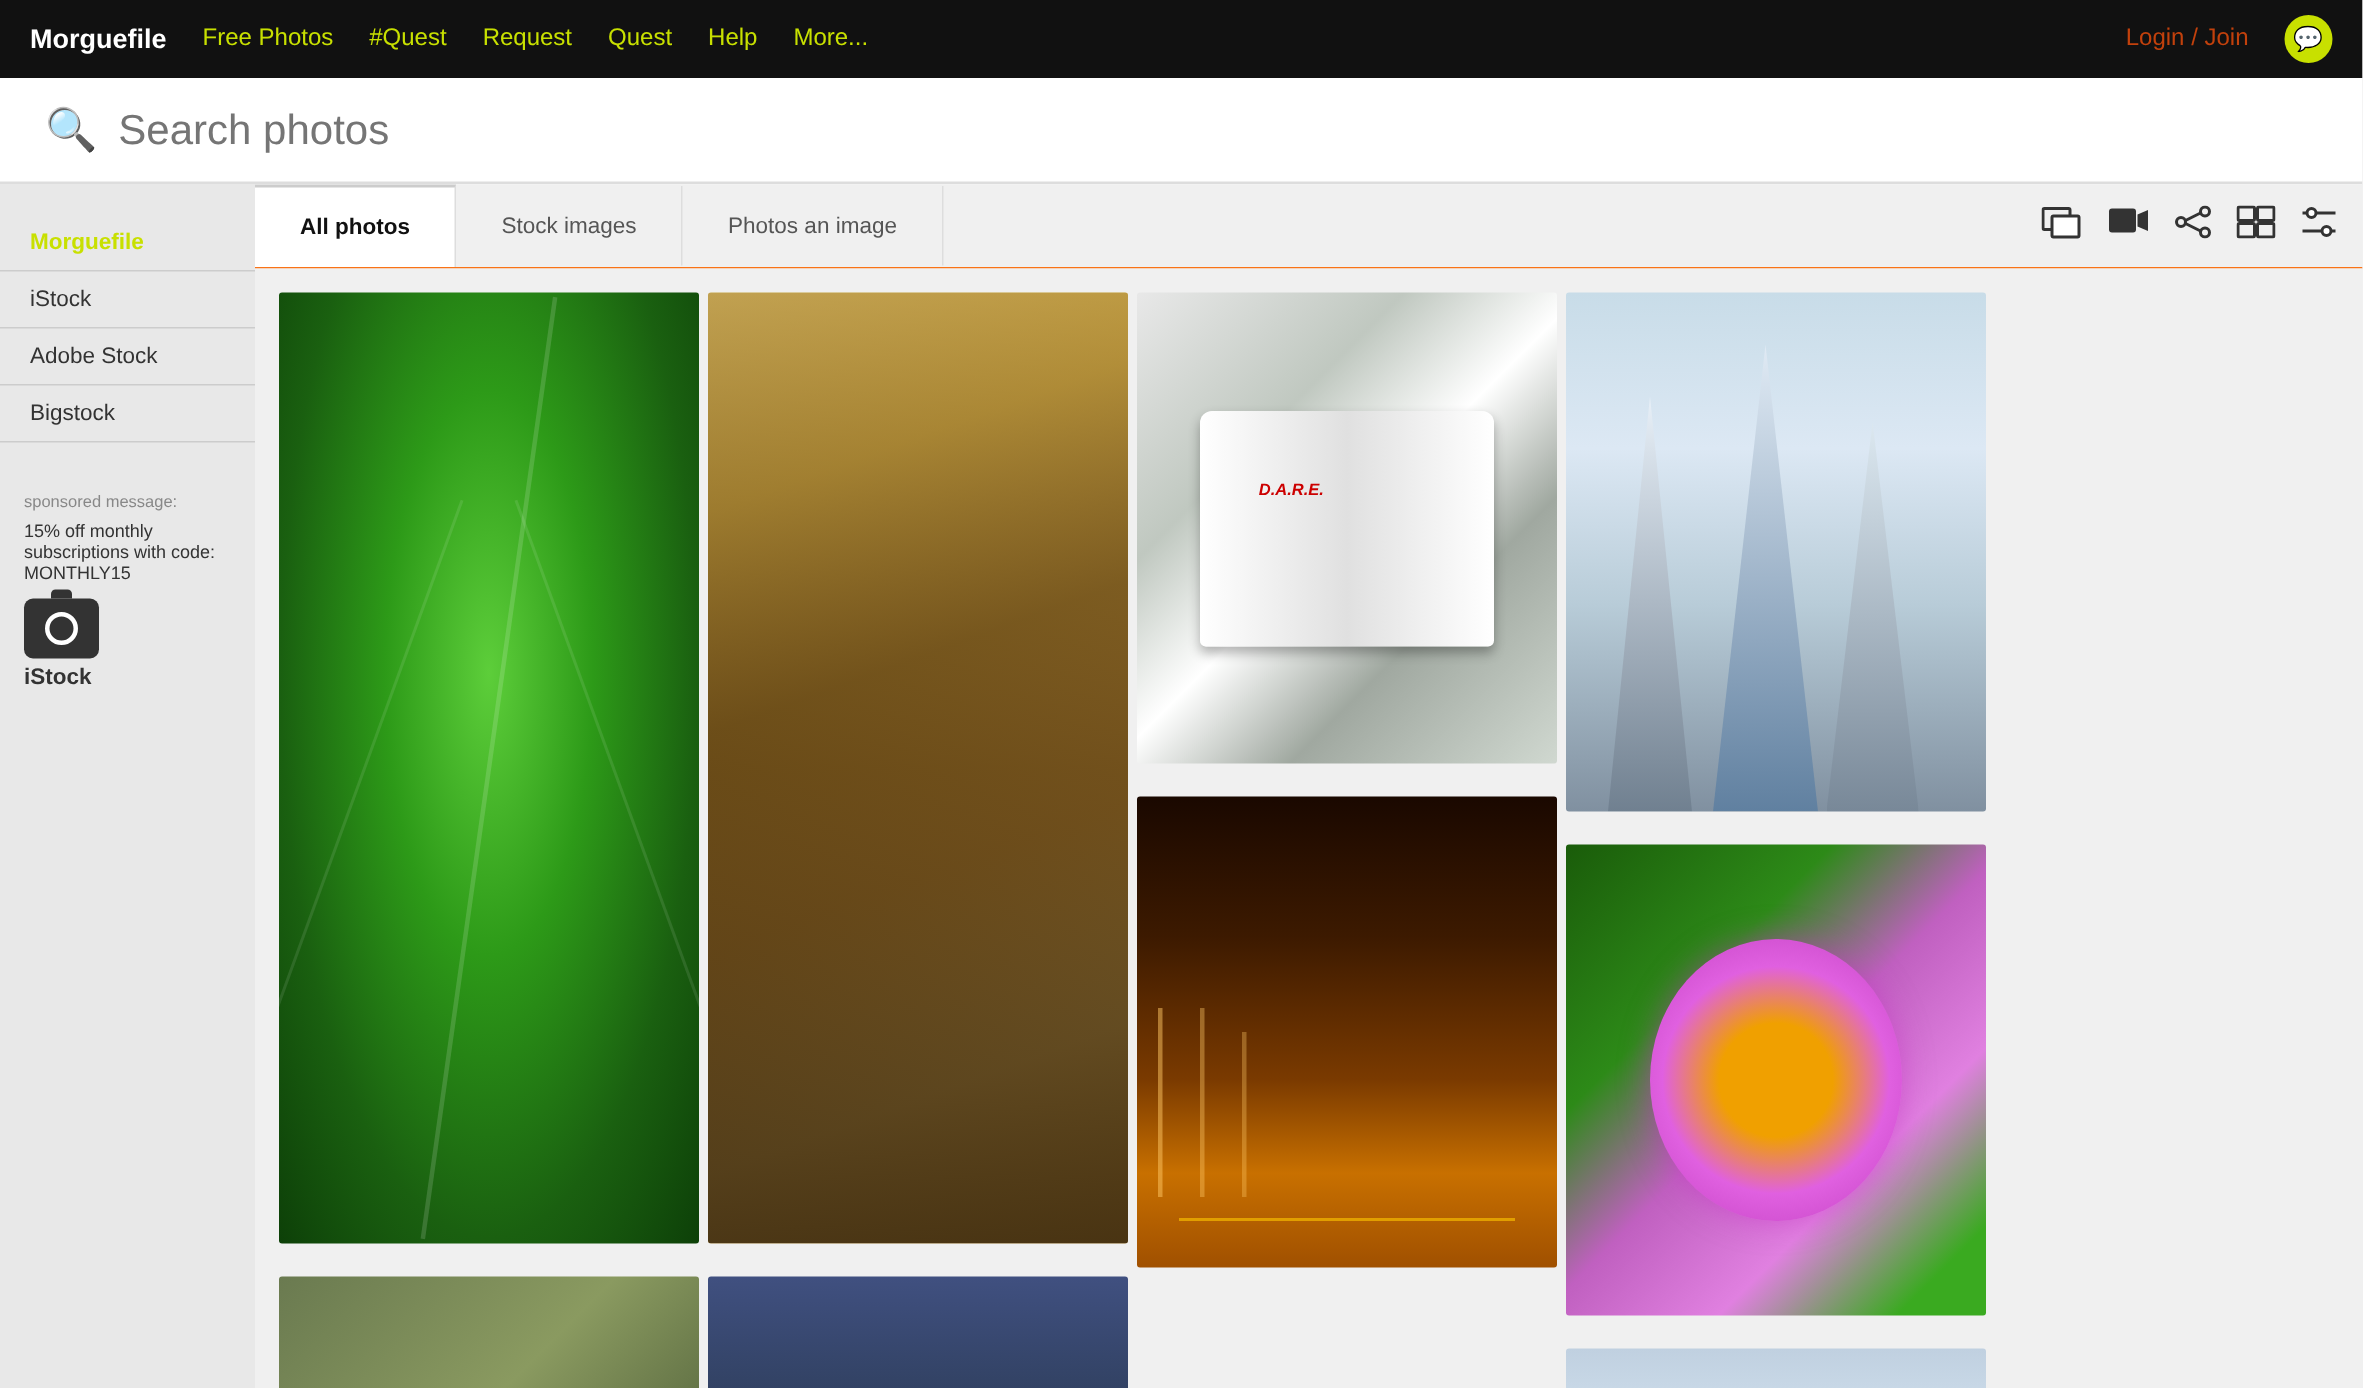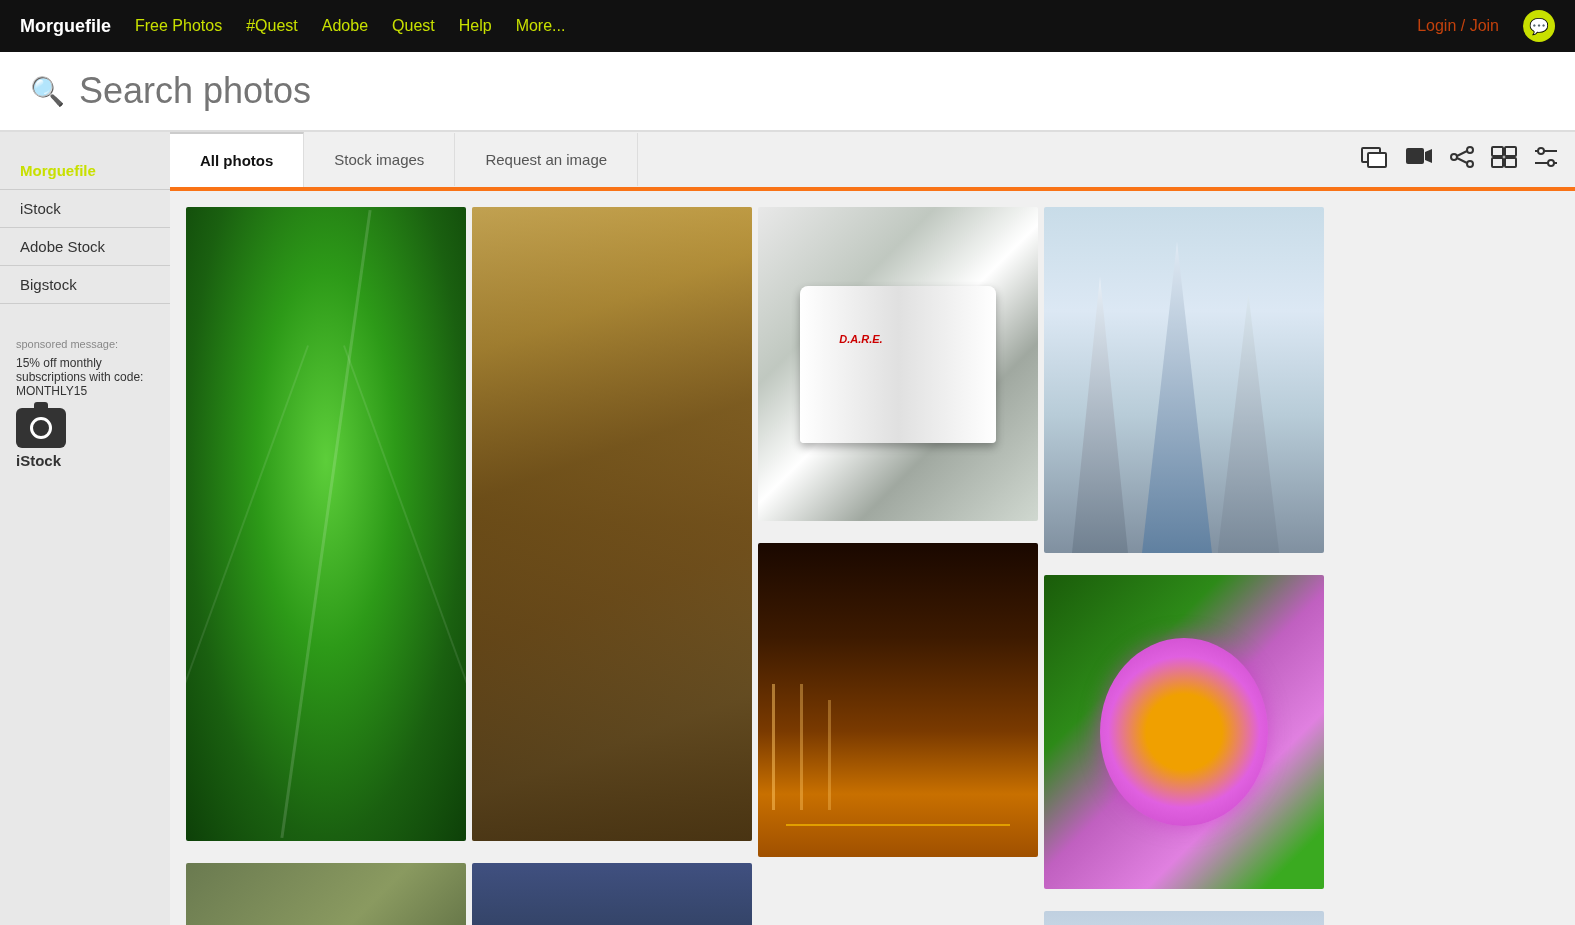--- a/index.html
+++ b/index.html
@@ -27,21 +27,21 @@
     .search-bar {
       background: #fff;
       padding: 18px 30px;
       display: flex;
       align-items: center;
       gap: 14px;
       border-bottom: 2px solid #ddd;
     }
     .search-icon { font-size: 28px; color: #555; }
     .search-bar input {
-      font-size: 36px;
+      font-size: 28px;
       color: #8b5cf6;
       border: none;
       outline: none;
       width: 100%;
       background: transparent;
     }
 
     
     .main-layout {
       display: flex;
@@ -93,21 +93,21 @@
       flex: 1;
       background: #fff;
       margin: 0;
     }
 
     
     .tabs-bar {
       display: flex;
       align-items: center;
       background: #f0f0f0;
-      border-bottom: 4px solid #f97316;
+      border-bottom: 1px solid #f97316;
       padding: 0;
     }
     .tab {
       padding: 18px 30px;
       font-size: 15px;
       color: #555;
       cursor: pointer;
       border-right: 1px solid #ddd;
     }
     .tab.active {
@@ -162,21 +162,21 @@
 
     .color-leaf { background: linear-gradient(135deg, #2d7a1e, #4caf50, #1a5c0c); }
   </style>
 </head>
 <body>
 
 <nav class="navbar">
   <a class="brand">Morguefile</a>
   <a>Free Photos</a>
   <a>#Quest</a>
-  <a>Adobe</a>
+  <a>Request</a>
   <a>Quest</a>
   <a>Help</a>
   <a>More...</a>
   <div class="spacer"></div>
   <span class="login-join">Login / Join</span>
   <div class="chat-icon">💬</div>
 </nav>
 
 <div class="search-bar">
   <span class="search-icon">🔍</span>
@@ -201,21 +201,21 @@
         <span class="istock-label">iStock</span>
       </div>
     </div>
   </div>
 
   <div class="content-area">
 
     <div class="tabs-bar">
       <div class="tab active">All photos</div>
       <div class="tab">Stock images</div>
-      <div class="tab">Request an image</div>
+      <div class="tab">Photos an image</div>
       <div class="tabs-spacer"></div>
       <div class="toolbar-icons">
         <span class="toolbar-icon" title="Photo gallery">
           <svg width="28" height="24" viewBox="0 0 28 24" fill="none">
             <rect x="1" y="3" width="18" height="14" rx="1" stroke="#333" stroke-width="2" fill="none"></rect>
             <rect x="7" y="8" width="18" height="14" rx="1" stroke="#333" stroke-width="2" fill="white"></rect>
           </svg>
         </span>
         <span class="toolbar-icon" title="Video">
           <svg width="28" height="22" viewBox="0 0 28 22" fill="#333">

